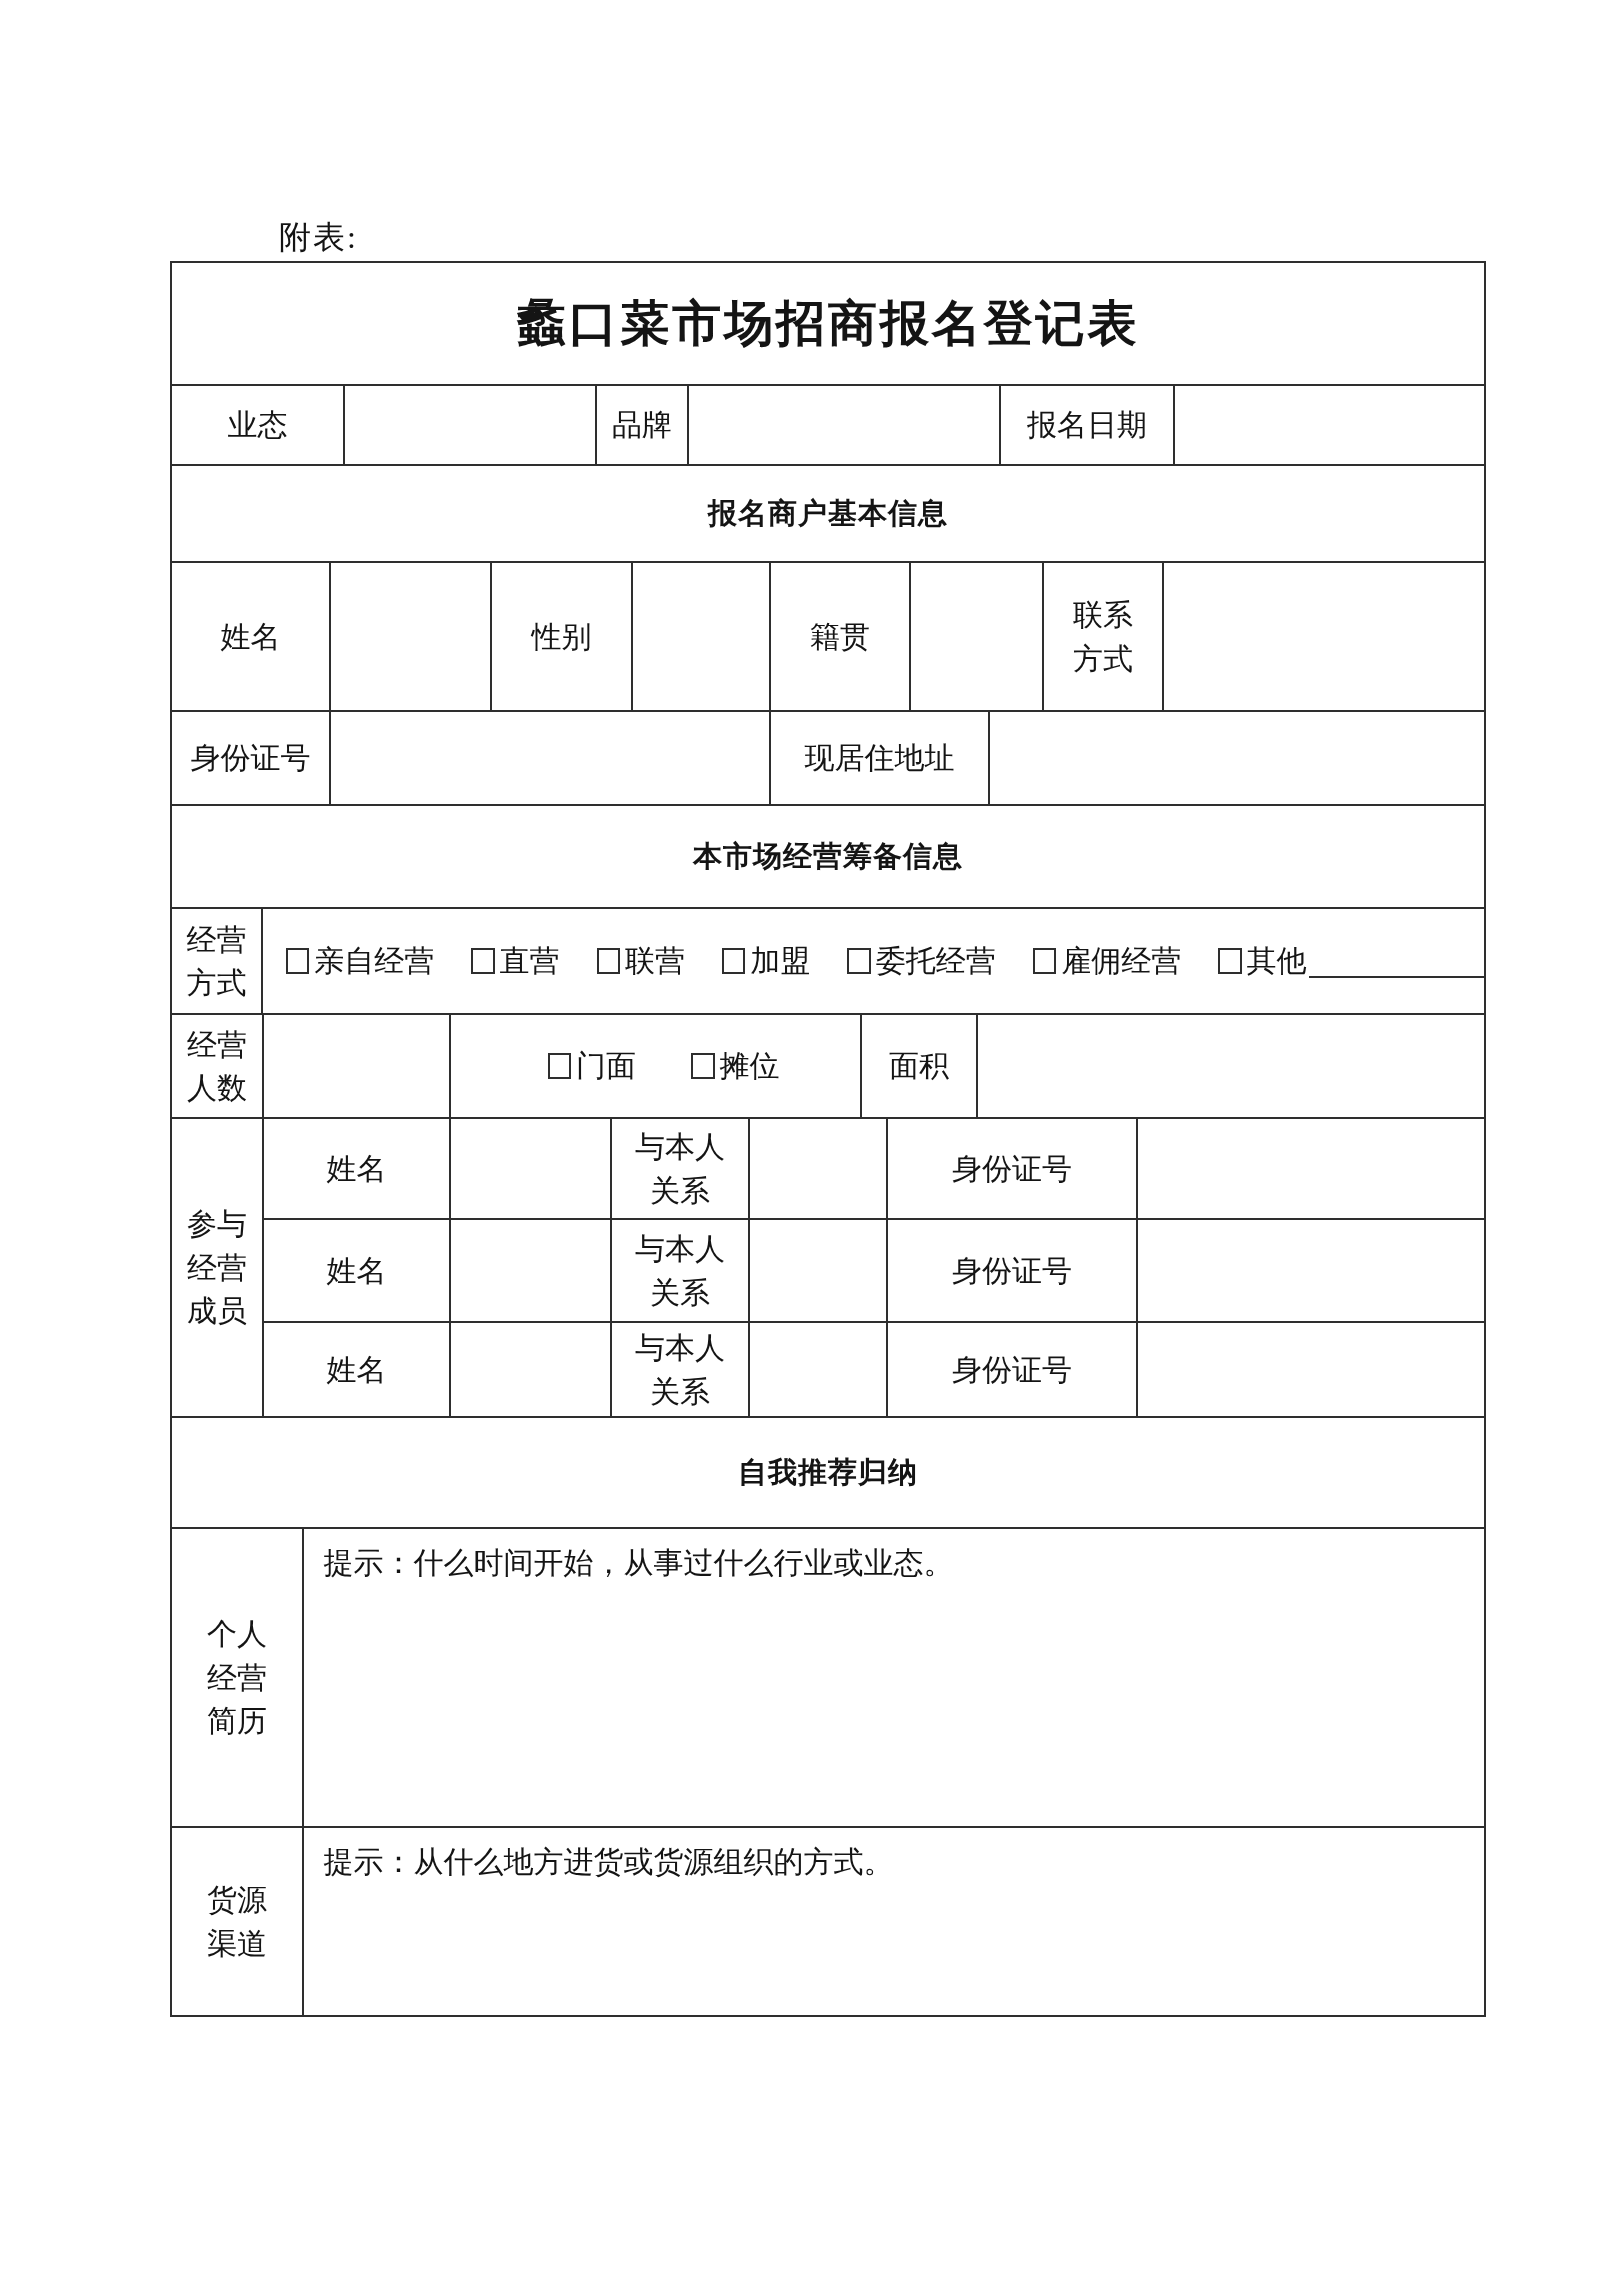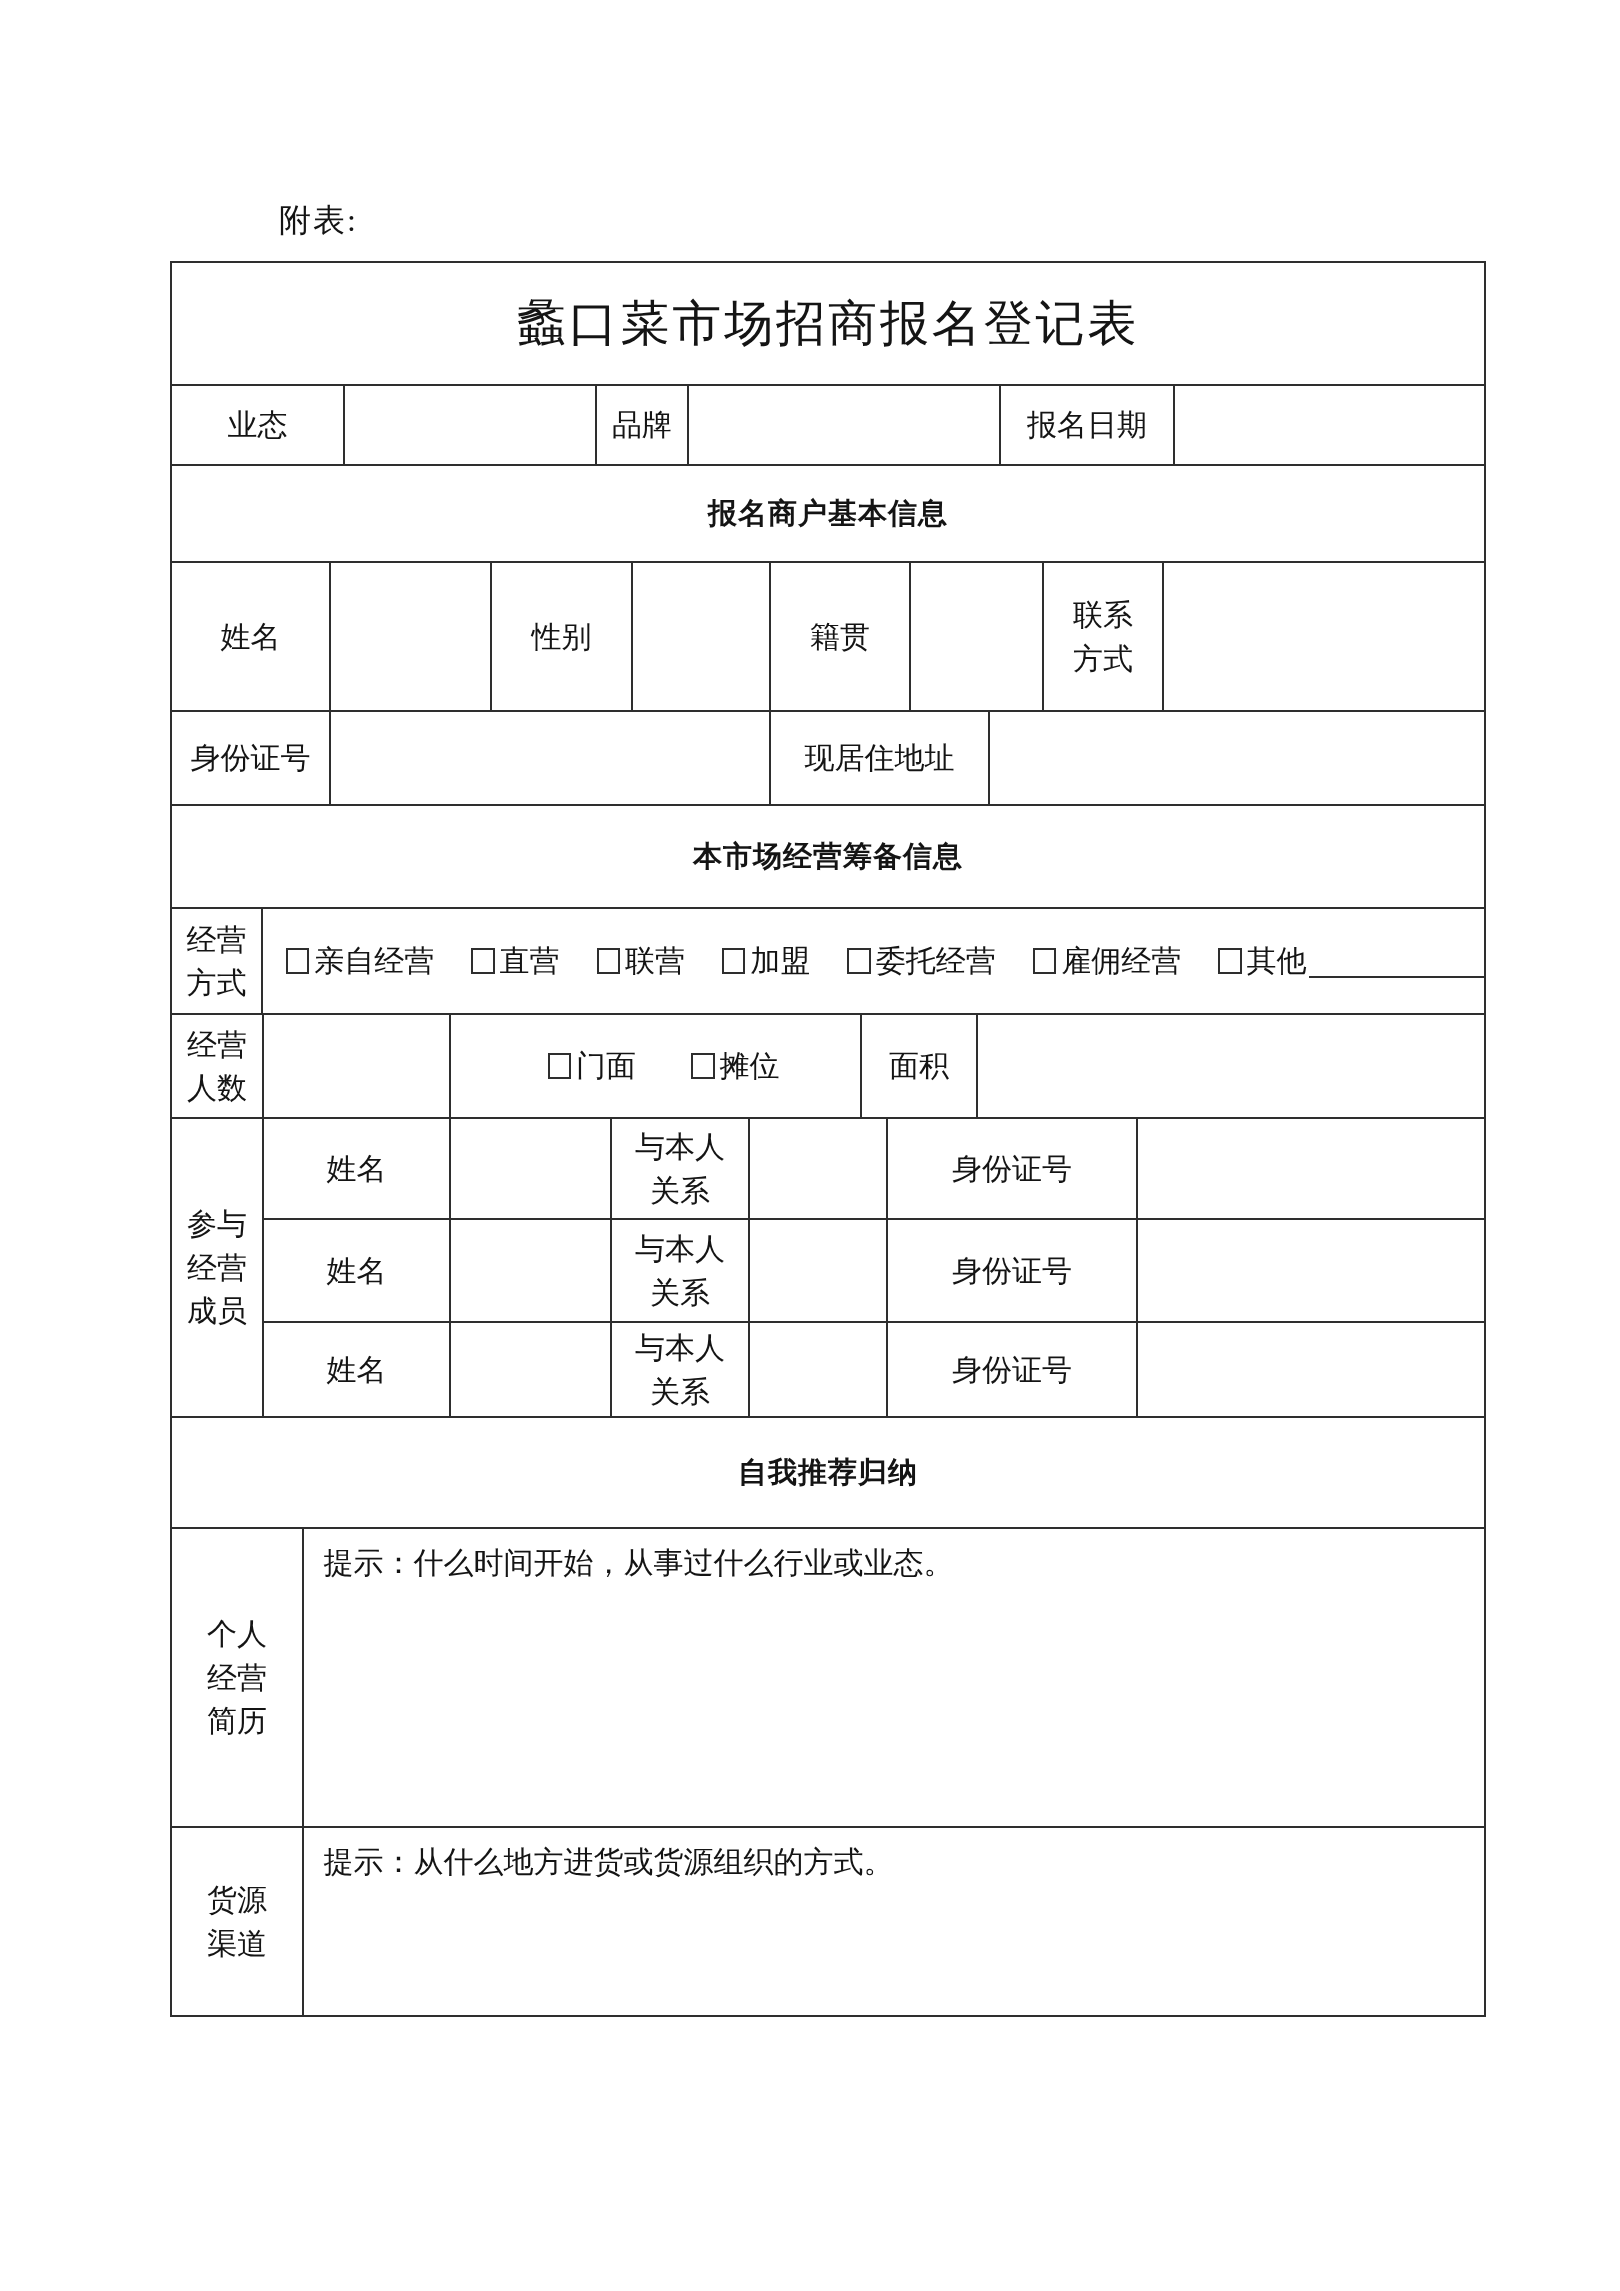--- a/index.html
+++ b/index.html
@@ -4,40 +4,40 @@
 <style>
   * { box-sizing: border-box; margin: 0; padding: 0; }
   html, body { background: #ffffff; }
   body {
     width: 1620px; height: 2292px;
     position: relative;
     font-family: "Liberation Serif", "DejaVu Serif", serif;
     color: #141414;
   }
   .attachment {
-    position: absolute; left: 279px; top: 199px;
+    position: absolute; left: 279px; top: 216px;
     font-size: 32px; letter-spacing: 2px;
   }
   .tbl {
     position: absolute; left: 170px; top: 261px; width: 1316px;
     border: 2.9px solid #2e2e2e;
     background: #ffffff;
   }
   .row { display: flex; border-bottom: 2.9px solid #2e2e2e; align-items: stretch; }
   .row:last-child { border-bottom: none; }
   .cell {
     border-right: 2px solid #2e2e2e;
     display: flex; align-items: center; justify-content: center;
     text-align: center; font-size: 30px; white-space: pre-line;
     line-height: 1.45; overflow: hidden;
   }
   .cell:last-child { border-right: none; }
   .grow { flex: 1 1 auto; }
   .title-row { height: 123px; align-items: center; justify-content: center; }
-  .form-title { font-weight: normal; font-size: 49px; letter-spacing: 2.9px; }
+  .form-title { font-weight: bold; font-size: 49px; letter-spacing: 2.9px; }
   .header-row { height: 97px; align-items: center; justify-content: center; }
   .section-header { font-weight: bold; font-size: 29px; letter-spacing: 1px; }
   .opts-cell {
     justify-content: flex-start; padding-left: 23px;
     white-space: nowrap;
   }
   .opt { display: inline-flex; align-items: center; margin-right: 37px; white-space: nowrap; }
   .opt:last-child { margin-right: 0; }
   .cbx {
     display: inline-block; width: 23.5px; height: 25.5px;

